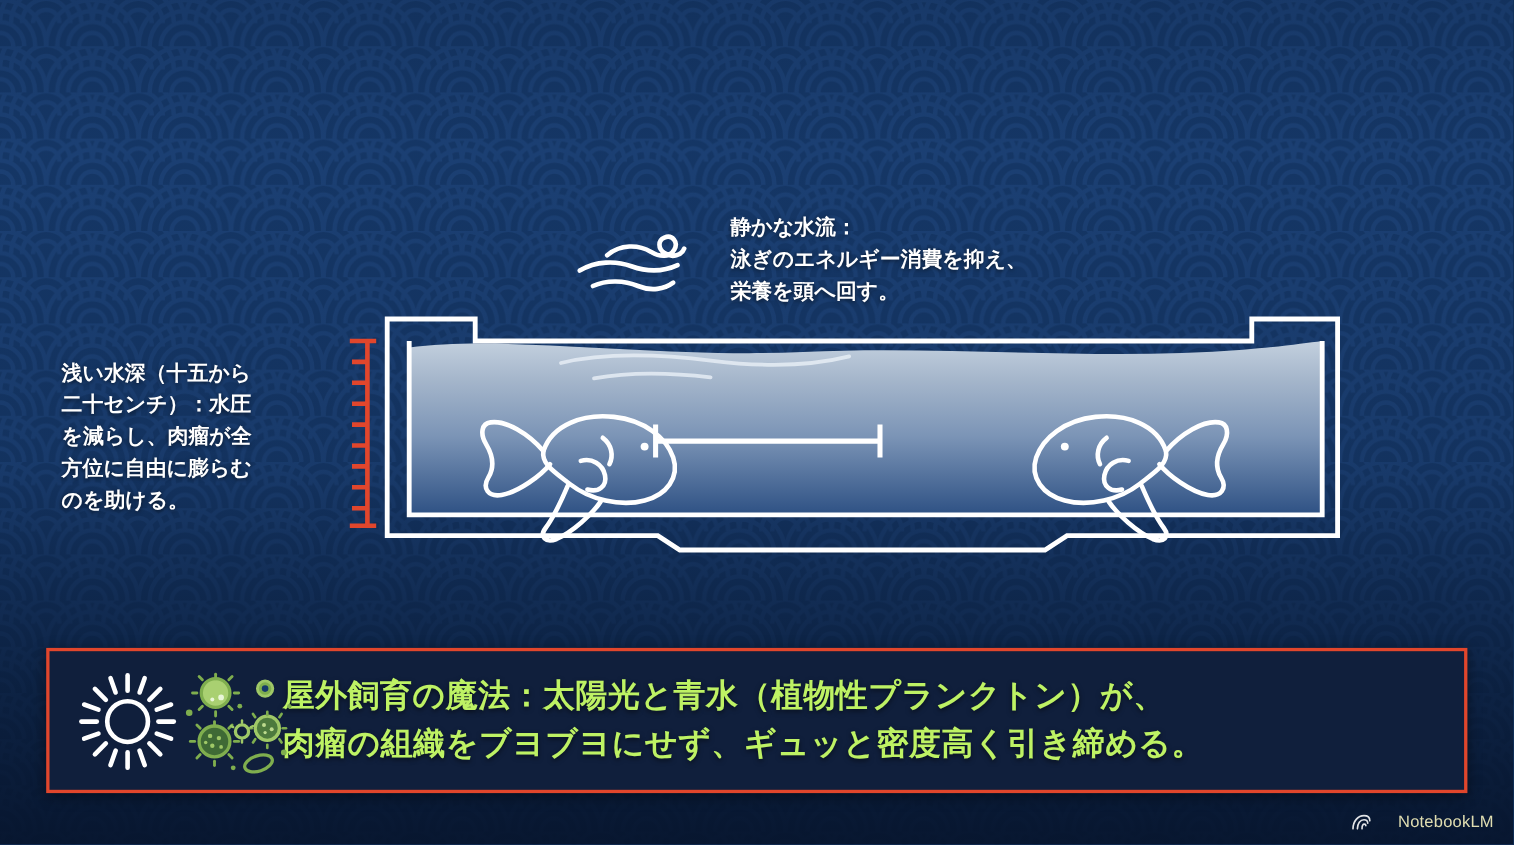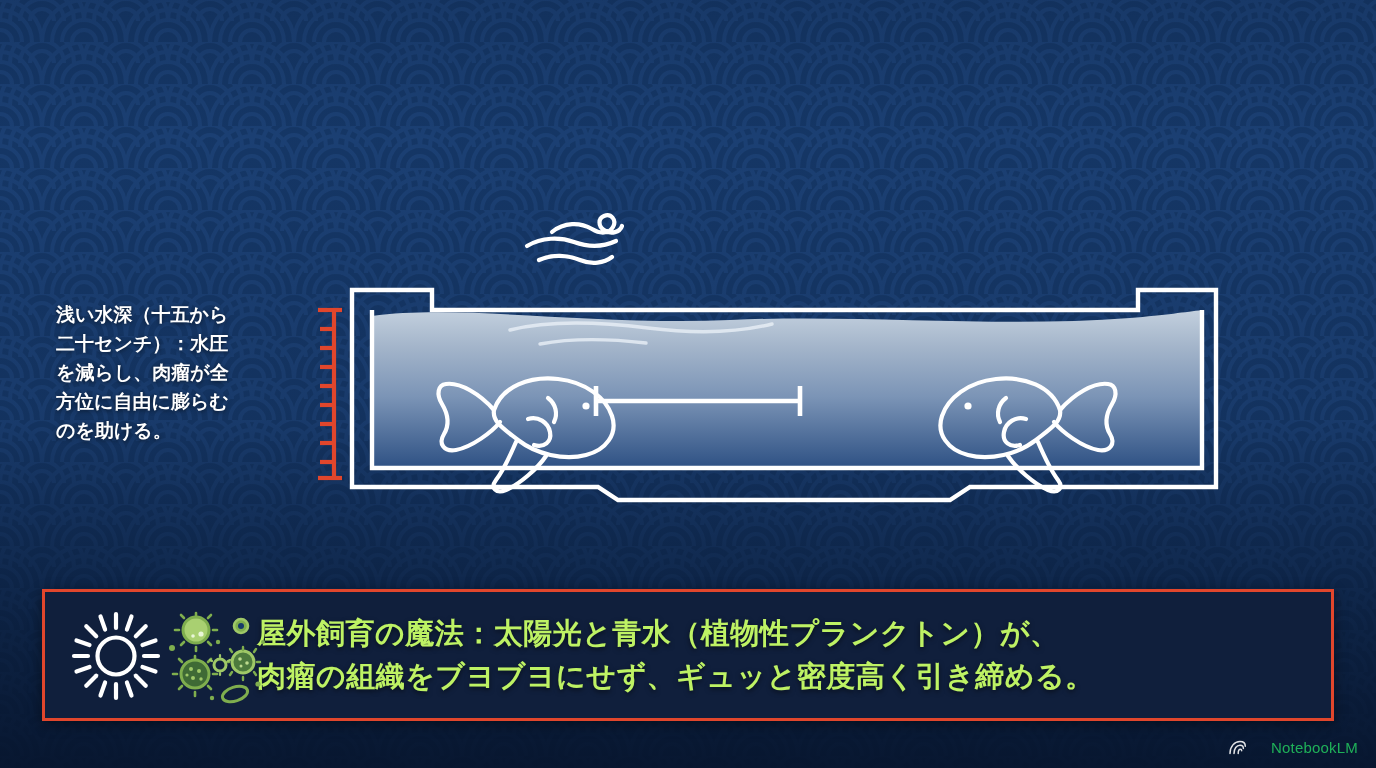--- a/index.html
+++ b/index.html
@@ -60,21 +60,21 @@
     position: absolute;
     color: #ffffff;
     font-weight: bold;
     font-size: 19px;
     line-height: 1.52;
     text-shadow: 0 1px 4px rgba(0,0,0,0.6);
     white-space: pre-line;
   }
 
   #anno-flow  { left: 664px; top: 194px; }
-  #anno-depth { left: 56px;  top: 301px; width: 250px; }
+  #anno-depth { left: 56px;  top: 326px; width: 250px; }
   #anno-space { left: 998px; top: 358px; }
 
   
   #tank-wrap {
     position: absolute;
     left: 300px;
     top: 282px;
     width: 960px;
     height: 225px;
   }
@@ -124,21 +124,21 @@
   }
 
   
   #watermark {
     position: absolute;
     right: 18px;
     bottom: 12px;
     display: flex;
     align-items: flex-start;
     gap: 24px;
-    color: #22c55e;
+    color: #fef9c3;
     opacity: 0.88;
     font-size: 15px;
     letter-spacing: 0.2px;
   }
   #watermark svg { display:block; }
 </style>
 </head>
 <body>
 
 <div id="slide">
@@ -173,20 +173,23 @@
   <div id="flow-icon">
     <svg viewBox="0 0 122 62" xmlns="http://www.w3.org/2000/svg">
       <g fill="none" stroke="#ffffff" stroke-width="4.2" stroke-linecap="round">
         <path d="M 44 22 C 56 12, 72 12, 84 19 C 92 24, 101 24, 105 17 C 109 10, 103 3, 96 6 C 90 8.5, 90 16, 96 20 C 103 25, 112 22, 114 16"></path>
         <path d="M 19 36 C 34 27, 52 27, 66 32 C 80 37, 95 37, 108 31"></path>
         <path d="M 31 50 C 44 44, 60 45, 72 50 C 84 55, 96 53, 104 47"></path>
       </g>
     </svg>
   </div>
 
+  <div class="anno" id="anno-flow">静かな水流：
+泳ぎのエネルギー消費を抑え、
+栄養を頭へ回す。</div>
 
   <div class="anno" id="anno-depth">浅い水深（十五から
 二十センチ）：水圧
 を減らし、肉瘤が全
 方位に自由に膨らむ
 のを助ける。</div>
 
   <div class="anno" id="anno-space">ゆとりある広さ：
 過密によるストレスと
 水質悪化を防ぐ。</div>

